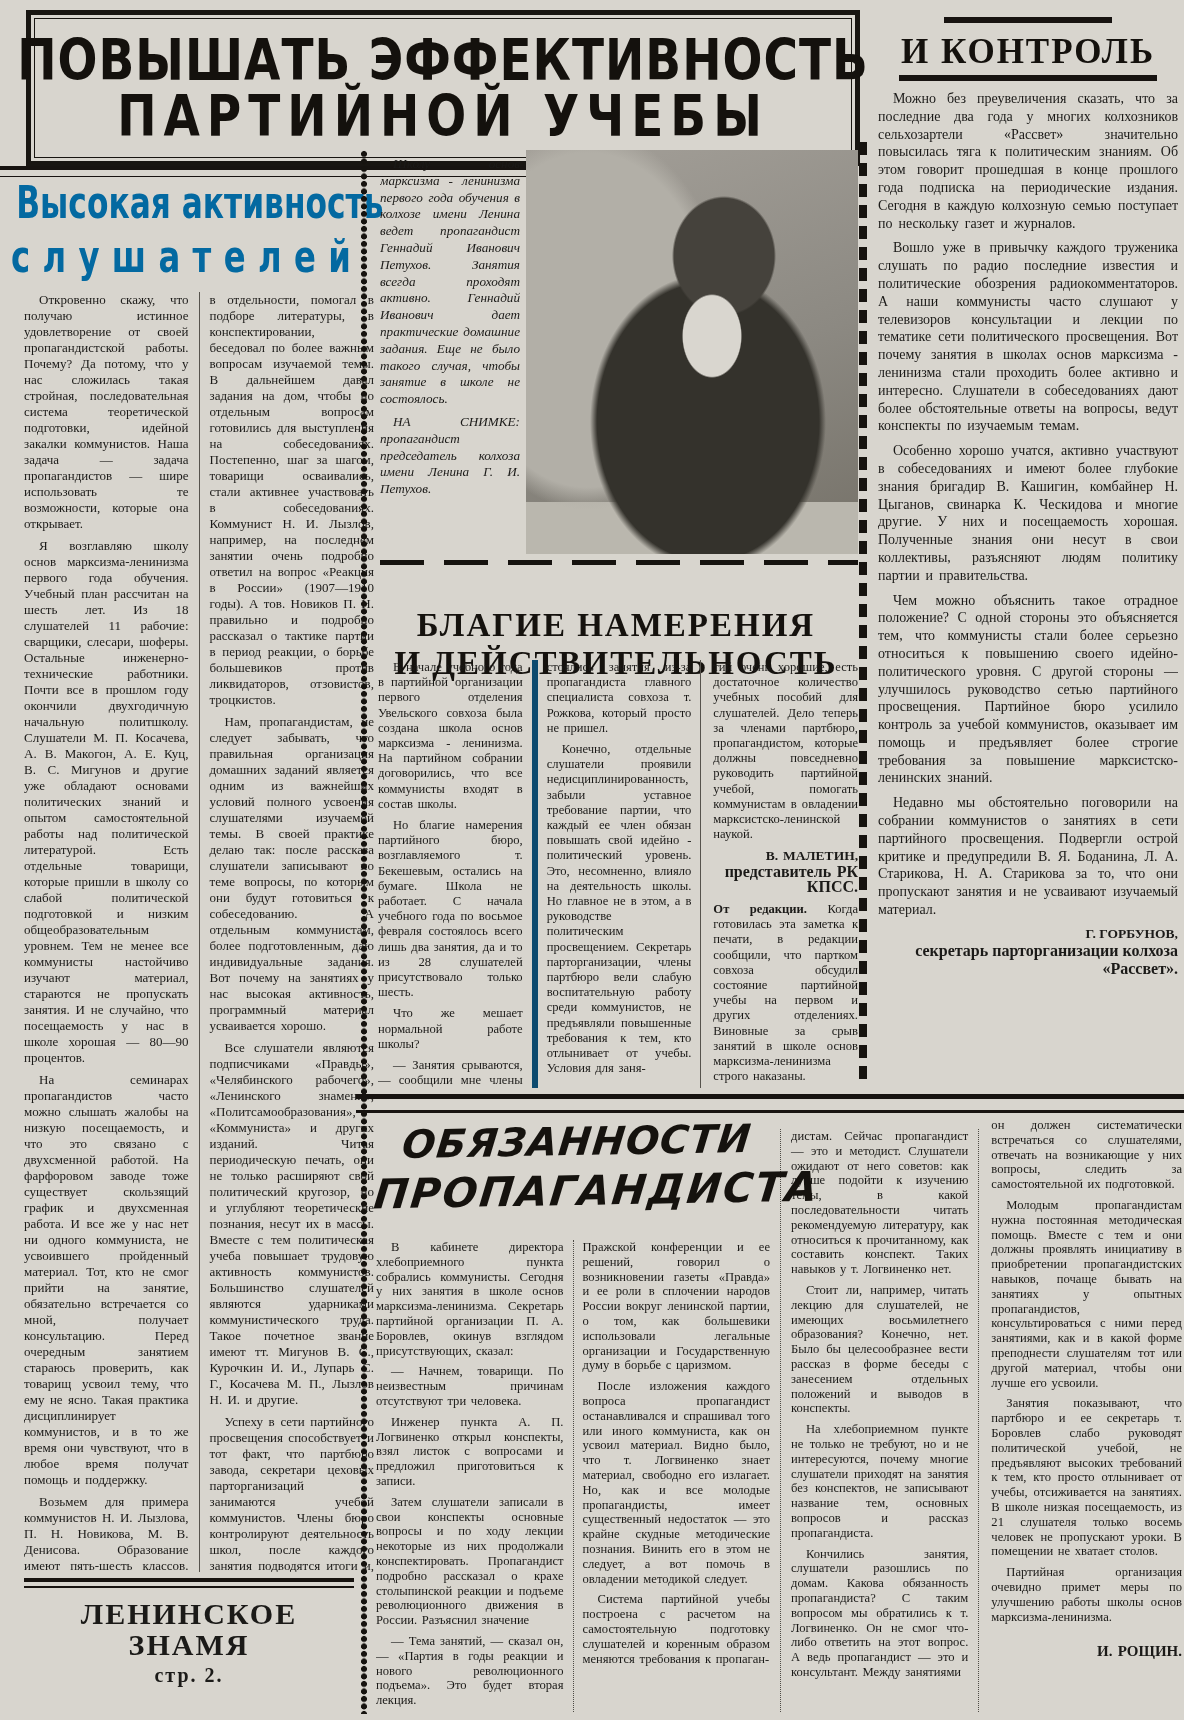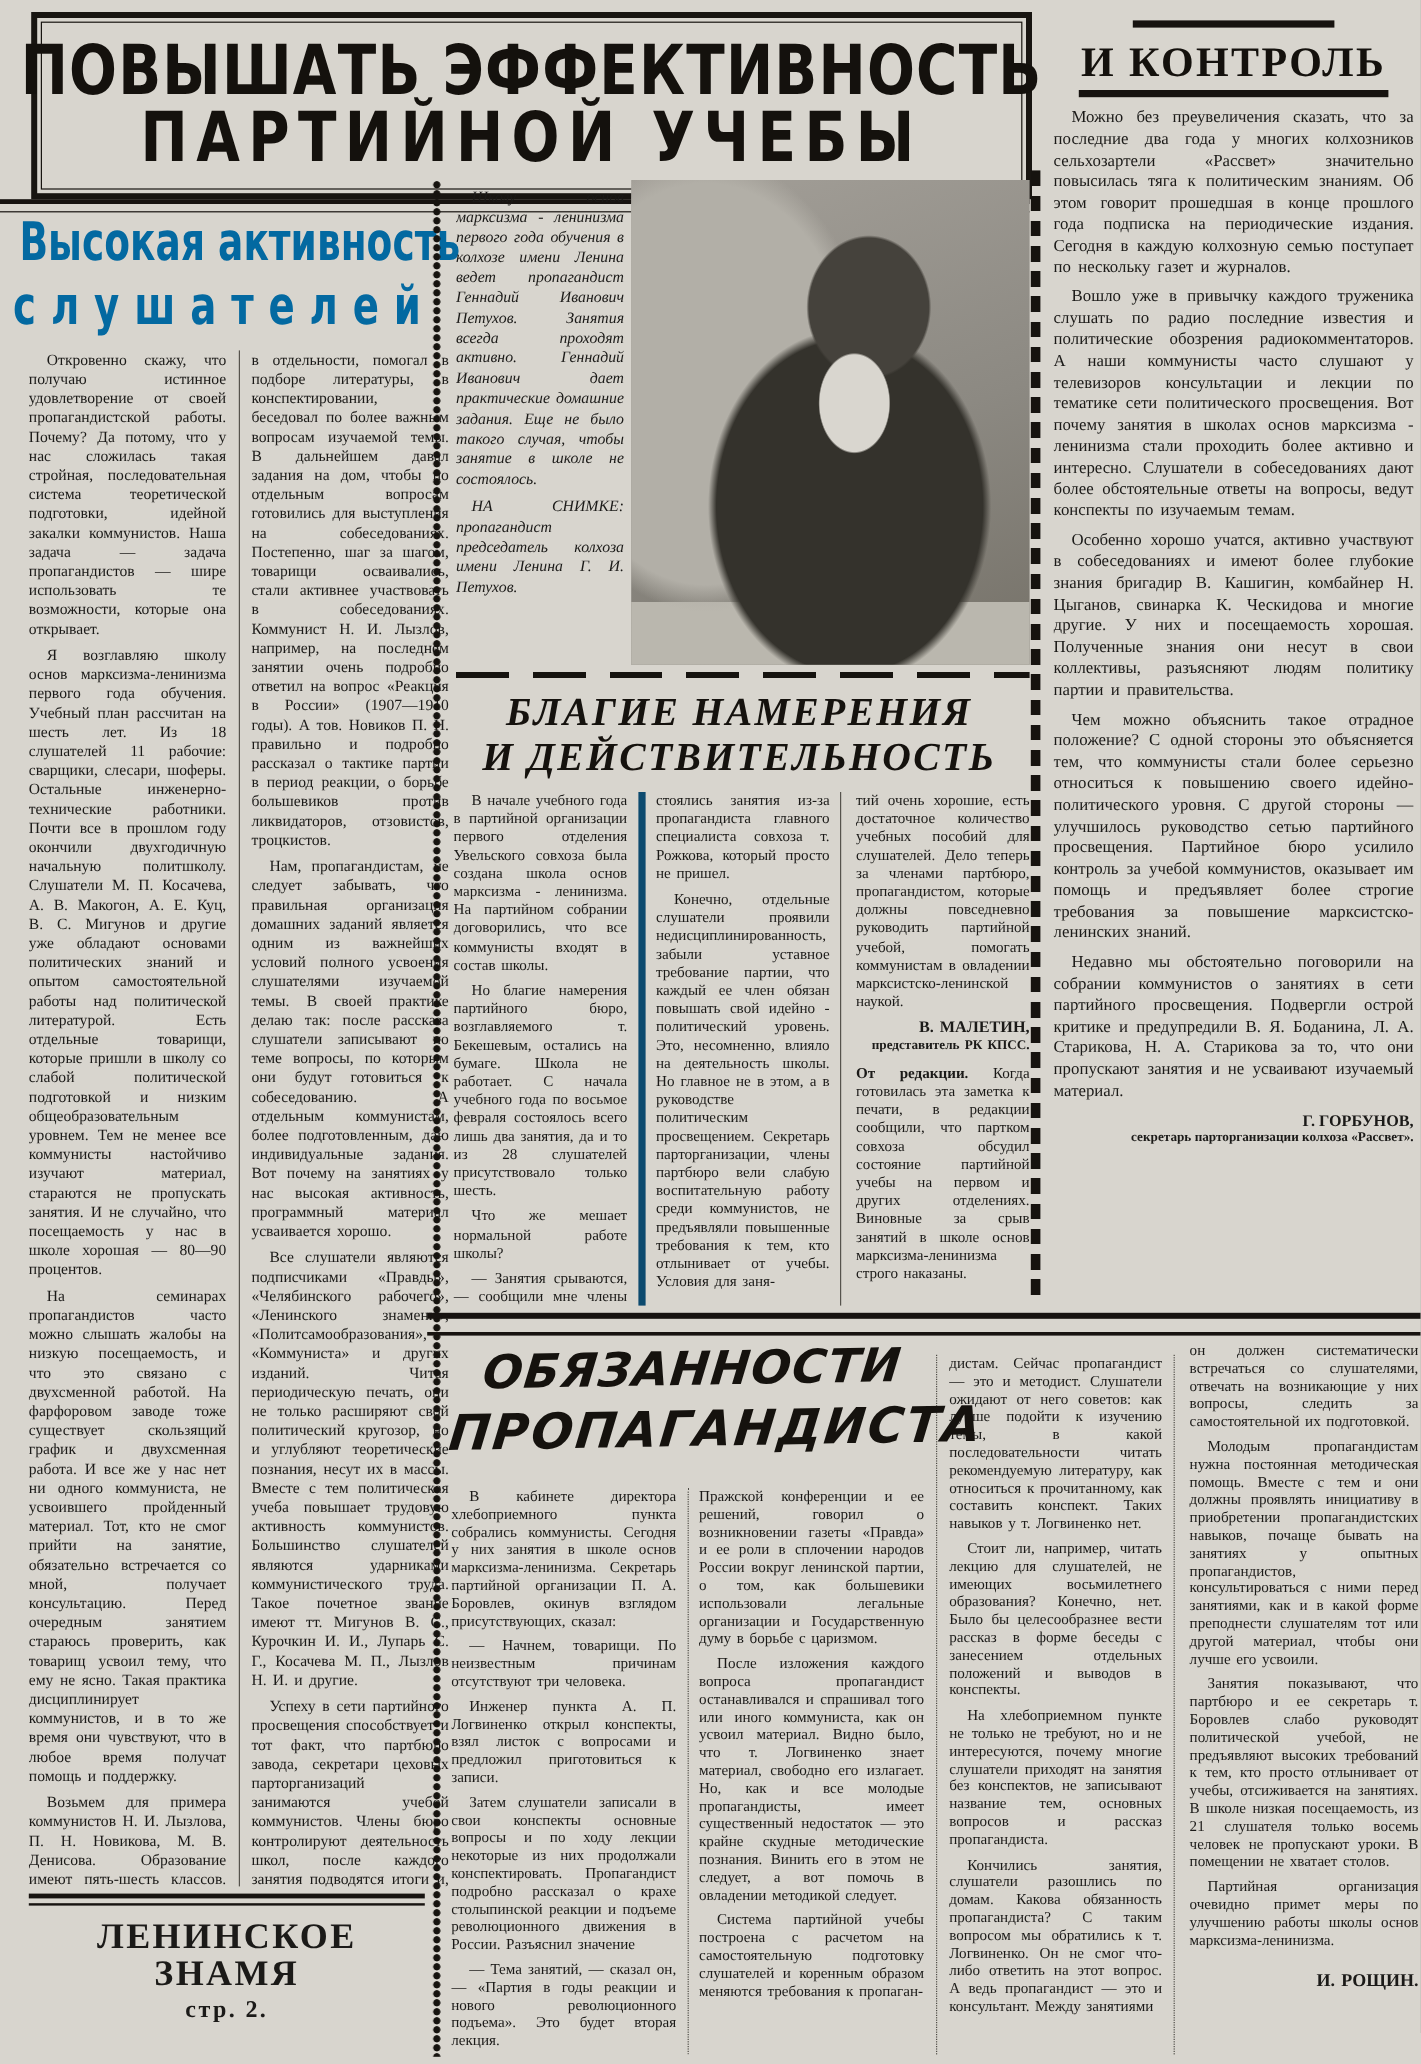--- a/index.html
+++ b/index.html
@@ -21,21 +21,21 @@
   .la-title{position:absolute;left:2px;top:182px;width:356px;text-align:center;color:#0369a1;}
   .la-t1{font-family:"DejaVu Sans",sans-serif;font-weight:700;font-size:34px;white-space:nowrap;
         transform:scale(0.92,1.3);transform-origin:center;}
   .la-t2{font-family:"DejaVu Sans",sans-serif;font-weight:700;font-size:34px;letter-spacing:13px;
         transform:scale(0.95,1.3);transform-origin:center;margin-top:14px;white-space:nowrap;}
   .la-cols{position:absolute;left:24px;top:292px;width:350px;height:1280px;display:flex;}
   .la-col{width:50%;overflow:hidden;font-size:13px;line-height:16px;word-spacing:2px;}
   .la-col.c1{padding-right:10px;border-right:1px solid #56534d;}
   .la-col.c2{padding-left:10px;}
   .byline{margin-top:4px;font-weight:700;font-size:13.5px;text-align:right;}
-  .byline-role{font-weight:700;font-size:11px;text-align:right;}
+  .byline-role{font-weight:700;font-size:16px;text-align:right;}
   
   .lz-footer{position:absolute;left:24px;top:1578px;width:330px;}
   .lz-rule{height:4px;border-top:4px solid #171310;border-bottom:2px solid #171310;margin-bottom:10px;}
   .lz-text{text-align:center;font-weight:700;font-size:30px;line-height:31px;letter-spacing:2px;}
   .lz-page{font-size:20px;}
   
   .wavy{position:absolute;left:359px;top:150px;width:10px;height:1564px;
         background:radial-gradient(circle at 5px 4px,#16130f 2.7px,rgba(0,0,0,0) 3.3px);
         background-size:10px 7.5px;background-repeat:repeat-y;}
   
@@ -46,22 +46,22 @@
         background:
           radial-gradient(ellipse 30px 42px at 186px 186px,#d9d6cf 96%,rgba(0,0,0,0)),
           radial-gradient(ellipse 52px 60px at 198px 106px,#45423c 96%,rgba(0,0,0,0)),
           radial-gradient(ellipse 118px 148px at 182px 272px,#34322c 94%,rgba(0,0,0,0)),
           radial-gradient(ellipse 140px 190px at 62px 170px,#b2afa7 88%,rgba(0,0,0,0)),
           linear-gradient(0deg,#bab7ae 0 52px,rgba(0,0,0,0) 52px),
           linear-gradient(160deg,#a39f98 0%,#8c8982 55%,#757168 100%);}
   .dash-h{position:absolute;left:380px;top:560px;width:478px;height:5px;
         background:repeating-linear-gradient(90deg,#16130f 0 44px,rgba(0,0,0,0) 44px 64px);}
   
-  .mid-title{position:absolute;left:374px;top:575px;width:484px;text-align:center;
-        font-weight:700;font-style:italic;color:#15120e;}
+  .mid-title{position:absolute;left:374px;top:606px;width:484px;text-align:center;
+        font-weight:700;color:#15120e;}
   .mid-t{font-size:33px;line-height:38px;letter-spacing:2px;white-space:nowrap;}
   .mid-cols{position:absolute;left:378px;top:660px;width:480px;height:428px;display:flex;}
   .mid-col{overflow:hidden;font-size:12.6px;line-height:15.2px;word-spacing:1.5px;}
   .mid-col.m1{width:152px;padding-right:9px;border-right:6px solid #0c4a6e;}
   .mid-col.m2{width:152px;padding:0 9px;border-right:1px solid #56534d;}
   .mid-col.m3{width:152px;padding-left:12px;}
   .ed-note{margin-top:8px;text-align:justify;font-size:12.6px;}
   .ed-lead{font-weight:700;}
   
   .dbl-rule{position:absolute;left:356px;top:1094px;width:828px;height:11px;

